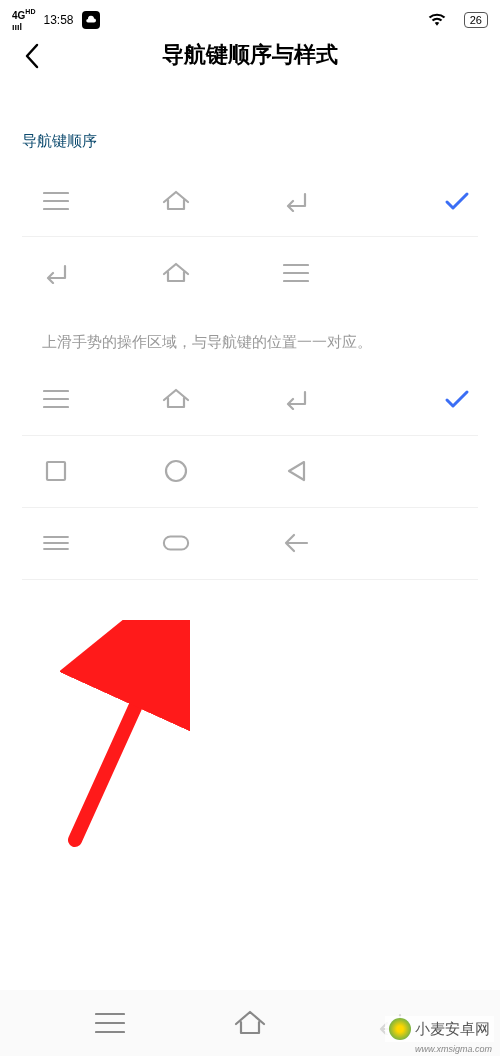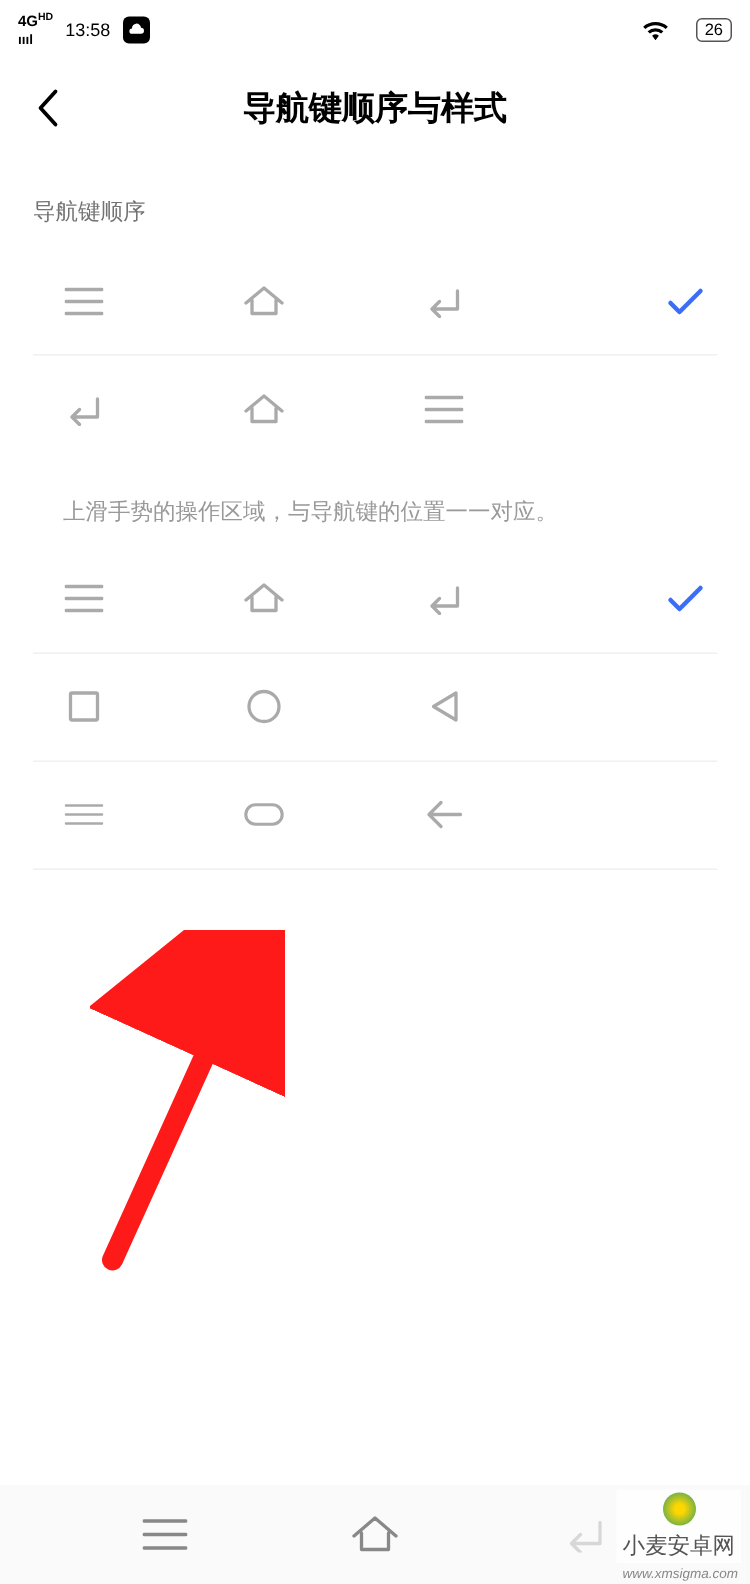--- a/index.html
+++ b/index.html
@@ -13,51 +13,51 @@
     }
     .status-bar {
       height: 40px;
       display: flex;
       align-items: center;
       padding: 0 12px;
       font-size: 14px;
       color: #000;
     }
     .status-left { display: flex; align-items: center; gap: 8px; }
-    .status-right { margin-left: auto; display: flex; align-items: center; gap: 18px; }
+    .status-right { margin-left: auto; display: flex; gap: 18px; }
     .signal-4g { font-size: 11px; font-weight: 600; line-height: 1; }
     .time { font-size: 12px; font-weight: 500; }
     .cloud-icon { width:18px; height:18px; background:#000; border-radius:4px; display:flex; align-items:center; justify-content:center; color:#fff; font-size:11px; }
     .battery {
       border: 1.5px solid #555;
       border-radius: 4px;
       padding: 1px 5px;
       font-size: 11px;
       position: relative;
     }
     .header {
       height: 64px;
       display: flex;
-      align-items: center;
+      align-items: flex-start;
       padding: 0 16px;
       position: relative;
     }
     .back-btn { width: 32px; height: 32px; display:flex; align-items:center; justify-content:center; }
     .header-title {
       position: absolute;
       left: 50%;
       transform: translateX(-50%);
       font-size: 22px;
       font-weight: 600;
       color: #000;
     }
     .content { padding: 0 22px; }
     .section-label {
       font-size: 15px;
-      color: #737373;
+      color: #0c4a6e;
       padding: 28px 0 14px;
     }
     .option-row {
       height: 72px;
       display: flex;
       align-items: center;
       border-bottom: 1px solid #f0f0f0;
       position: relative;
     }
     .option-row:last-of-type { border-bottom: none; }
@@ -109,21 +109,20 @@
       position: absolute;
       right: 6px;
       bottom: 14px;
       display: flex;
       align-items: center;
       gap: 4px;
       font-size: 15px;
       color: #555;
       background: rgba(255,255,255,0.8);
       padding: 2px 4px;
-      flex-direction: column;
     }
     .wm-logo {
       width: 22px; height: 22px;
       background: radial-gradient(circle, #ffd700 20%, #7cb342 70%);
       border-radius: 50%;
       position: relative;
     }
     .wm-url { position:absolute; right:8px; bottom:2px; font-size:9px; color:#888;font-style:italic; }
     svg { display:block; }
   </style>

